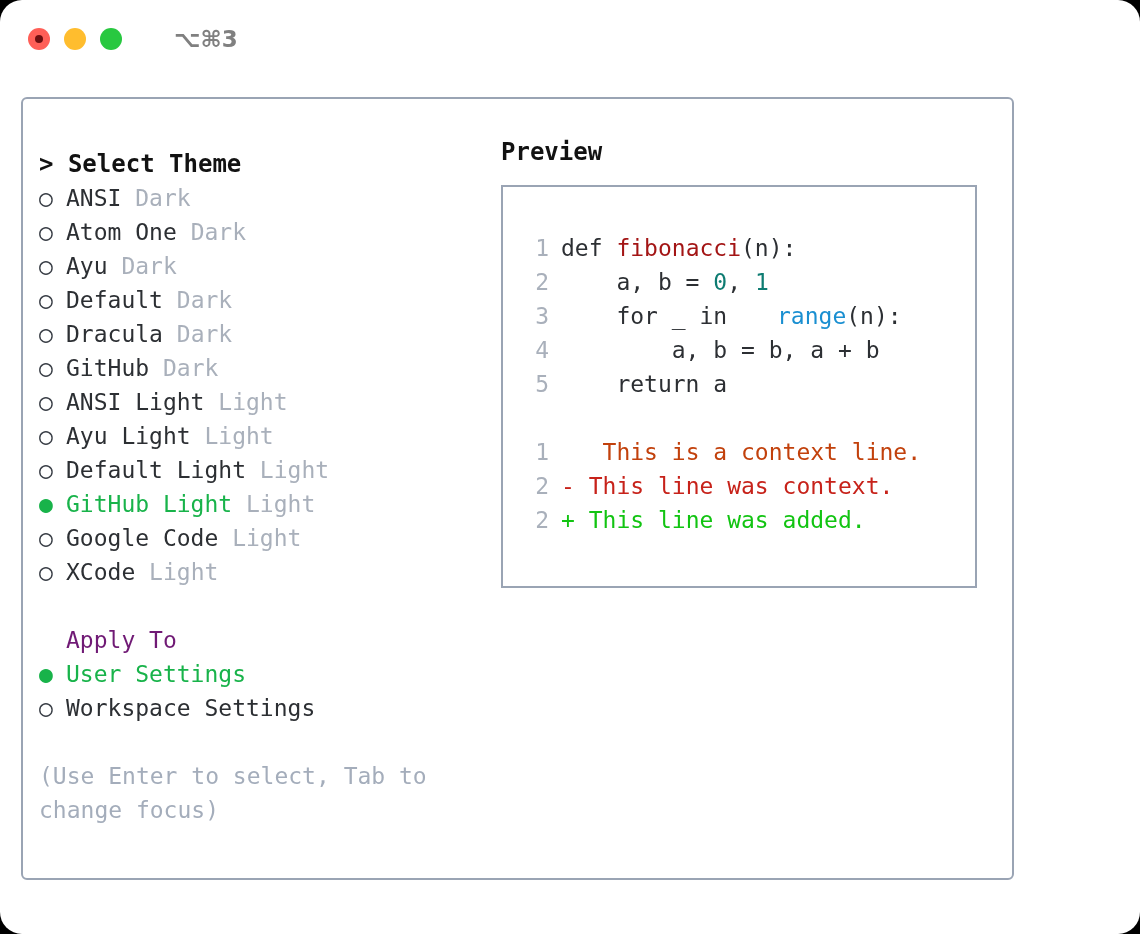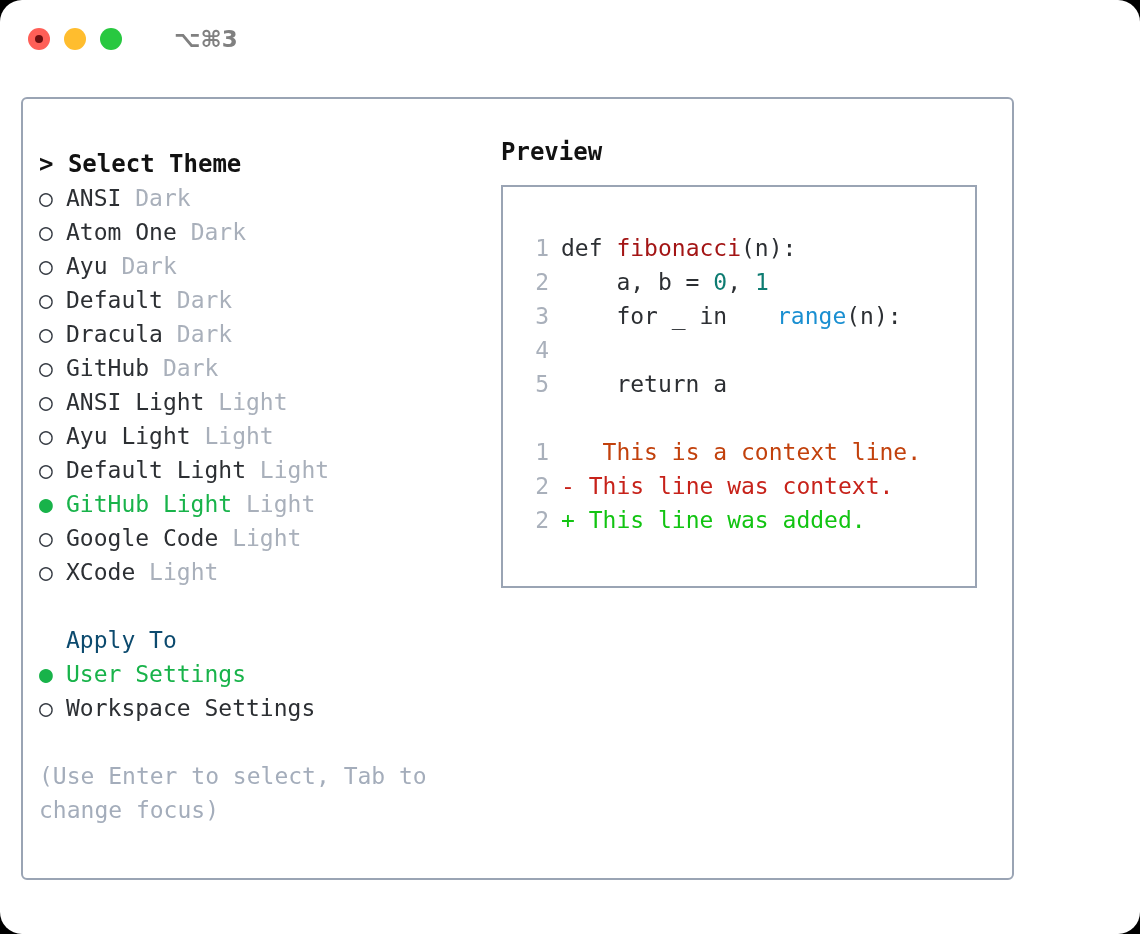--- a/index.html
+++ b/index.html
@@ -124,21 +124,21 @@
     color: #3a3f47;
     font-size: 23px;
   }
   .marker.on { color: #18b34a; }
   .opt-label { color: #2c2f33; text-align: center; }
   .opt-row.selected .opt-label { color: #18b34a; }
   .opt-badge { color: #a9b0bb; }
 
   .apply-head {
     font-size: 23px;
-    color: #0c4a6e;
+    color: #701a75;
     line-height: 34px;
     padding-left: 27px;
     white-space: pre;
   }
 
   .spacer-row { height: 34px; }
 
   .hint {
     margin-top: 34px;
     color: #a4adbb;
@@ -244,21 +244,21 @@
       </div>
 
       <div class="right-col">
         <div class="preview-head">Preview</div>
 
         <div class="preview-box">
           <div id="code-sample">
               <div class="code-line"><span class="lineno">1</span><span class="code-text">def </span><span class="tok-func">fibonacci</span><span class="code-text">(n):</span></div>
               <div class="code-line"><span class="lineno">2</span><span class="code-text">    a, b = </span><span class="tok-num">0</span><span class="code-text">, </span><span class="tok-num">1</span></div>
               <div class="code-line"><span class="lineno">3</span><span class="code-text">    for _ in </span><span class="tok-call">range</span><span class="code-text">(n):</span></div>
-              <div class="code-line"><span class="lineno">4</span></div>
+              <div class="code-line"><span class="lineno">4</span><span class="code-text">        a, b = b, a + b</span></div>
               <div class="code-line"><span class="lineno">5</span><span class="code-text">    return a</span></div>
             </div>
           <div class="diff-gap"></div>
           <div id="diff-sample">
               <div class="code-line"><span class="lineno">1</span><span class="diff-ctx"> </span><span class="diff-ctx">  This is a context line.</span></div>
               <div class="code-line"><span class="lineno">2</span><span class="diff-del">-</span><span class="diff-del"> This line was context.</span></div>
               <div class="code-line"><span class="lineno">2</span><span class="diff-add">+</span><span class="diff-add"> This line was added.</span></div>
             </div>
         </div>
       </div>

